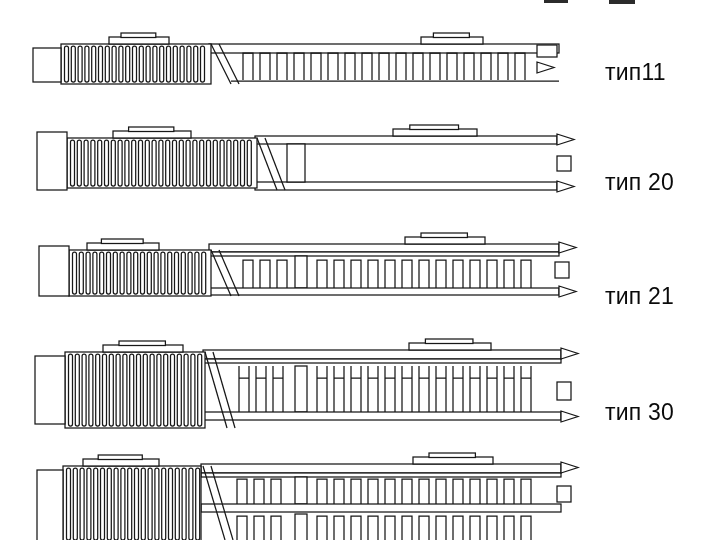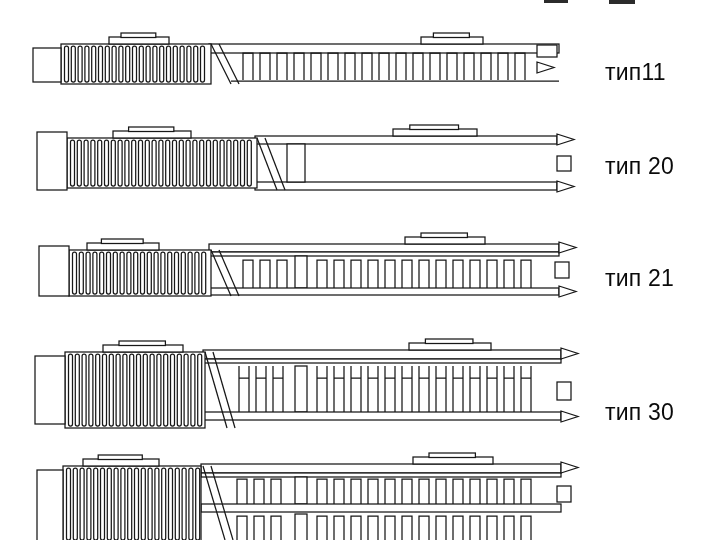--- a/index.html
+++ b/index.html
@@ -300,17 +300,17 @@
         <rect x="170.70000000000005" y="468" width="4" height="72" class="o" rx="2"></rect>
         <rect x="12" y="470" width="26" height="72" class="o"></rect>
         <rect x="58" y="459" width="76" height="7" class="o"></rect>
         <rect x="73.2" y="455" width="44.08" height="4.5" class="o"></rect>
         <rect x="388" y="457" width="80" height="7" class="o"></rect>
         <rect x="404" y="453" width="46.4" height="4.5" class="o"></rect>
       </g>
     </svg>
 
   <span class="type-label" style="top:58px">тип11</span>
-  <span class="type-label" style="top:152px">тип 20</span>
-  <span class="type-label" style="top:264px">тип 21</span>
+  <span class="type-label" style="top:168px">тип 20</span>
+  <span class="type-label" style="top:282px">тип 21</span>
   <span class="type-label" style="top:398px">тип 30</span>
   <span class="type-label" style="top:520px"></span>
 </div>
 
 </body></html>

